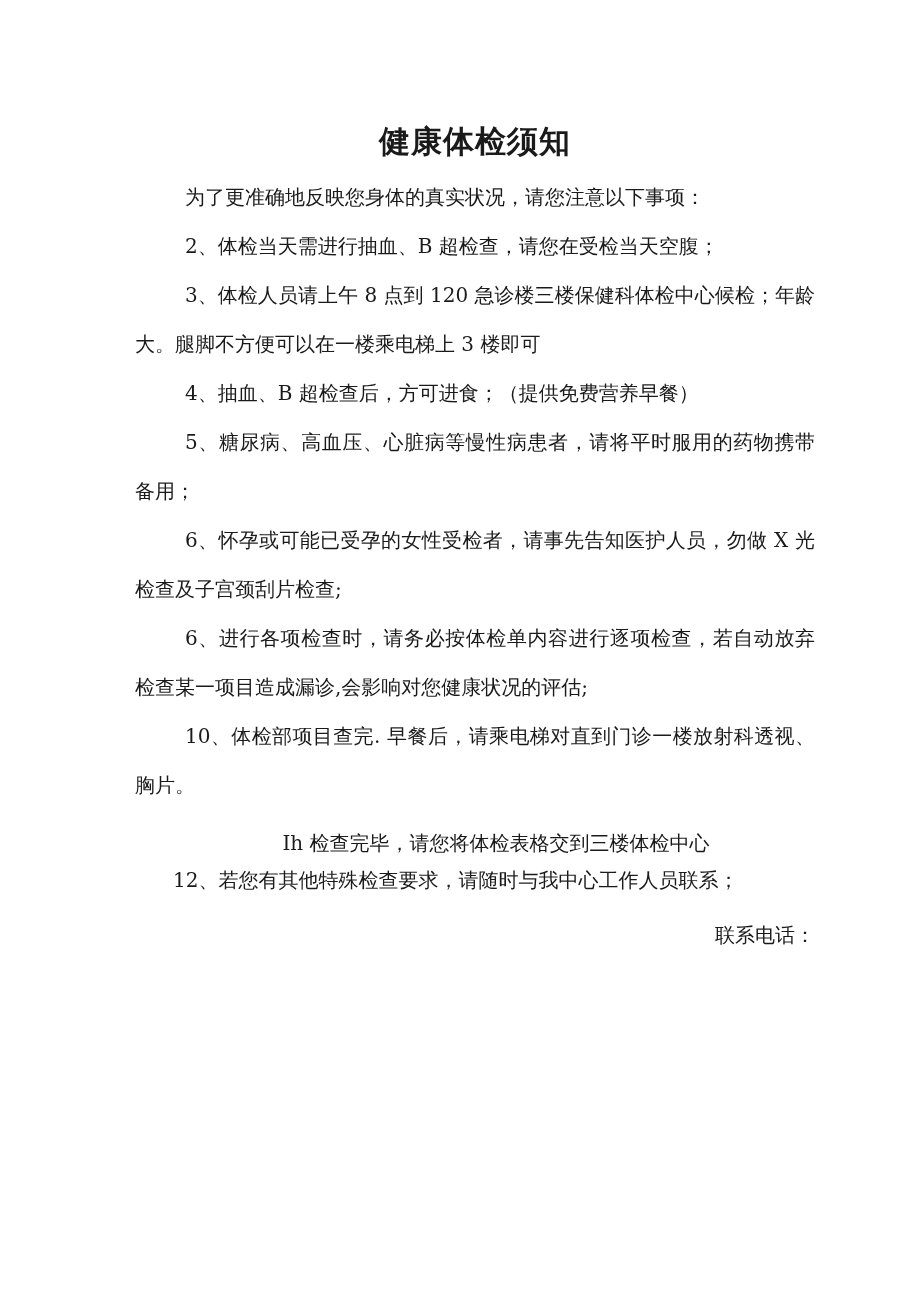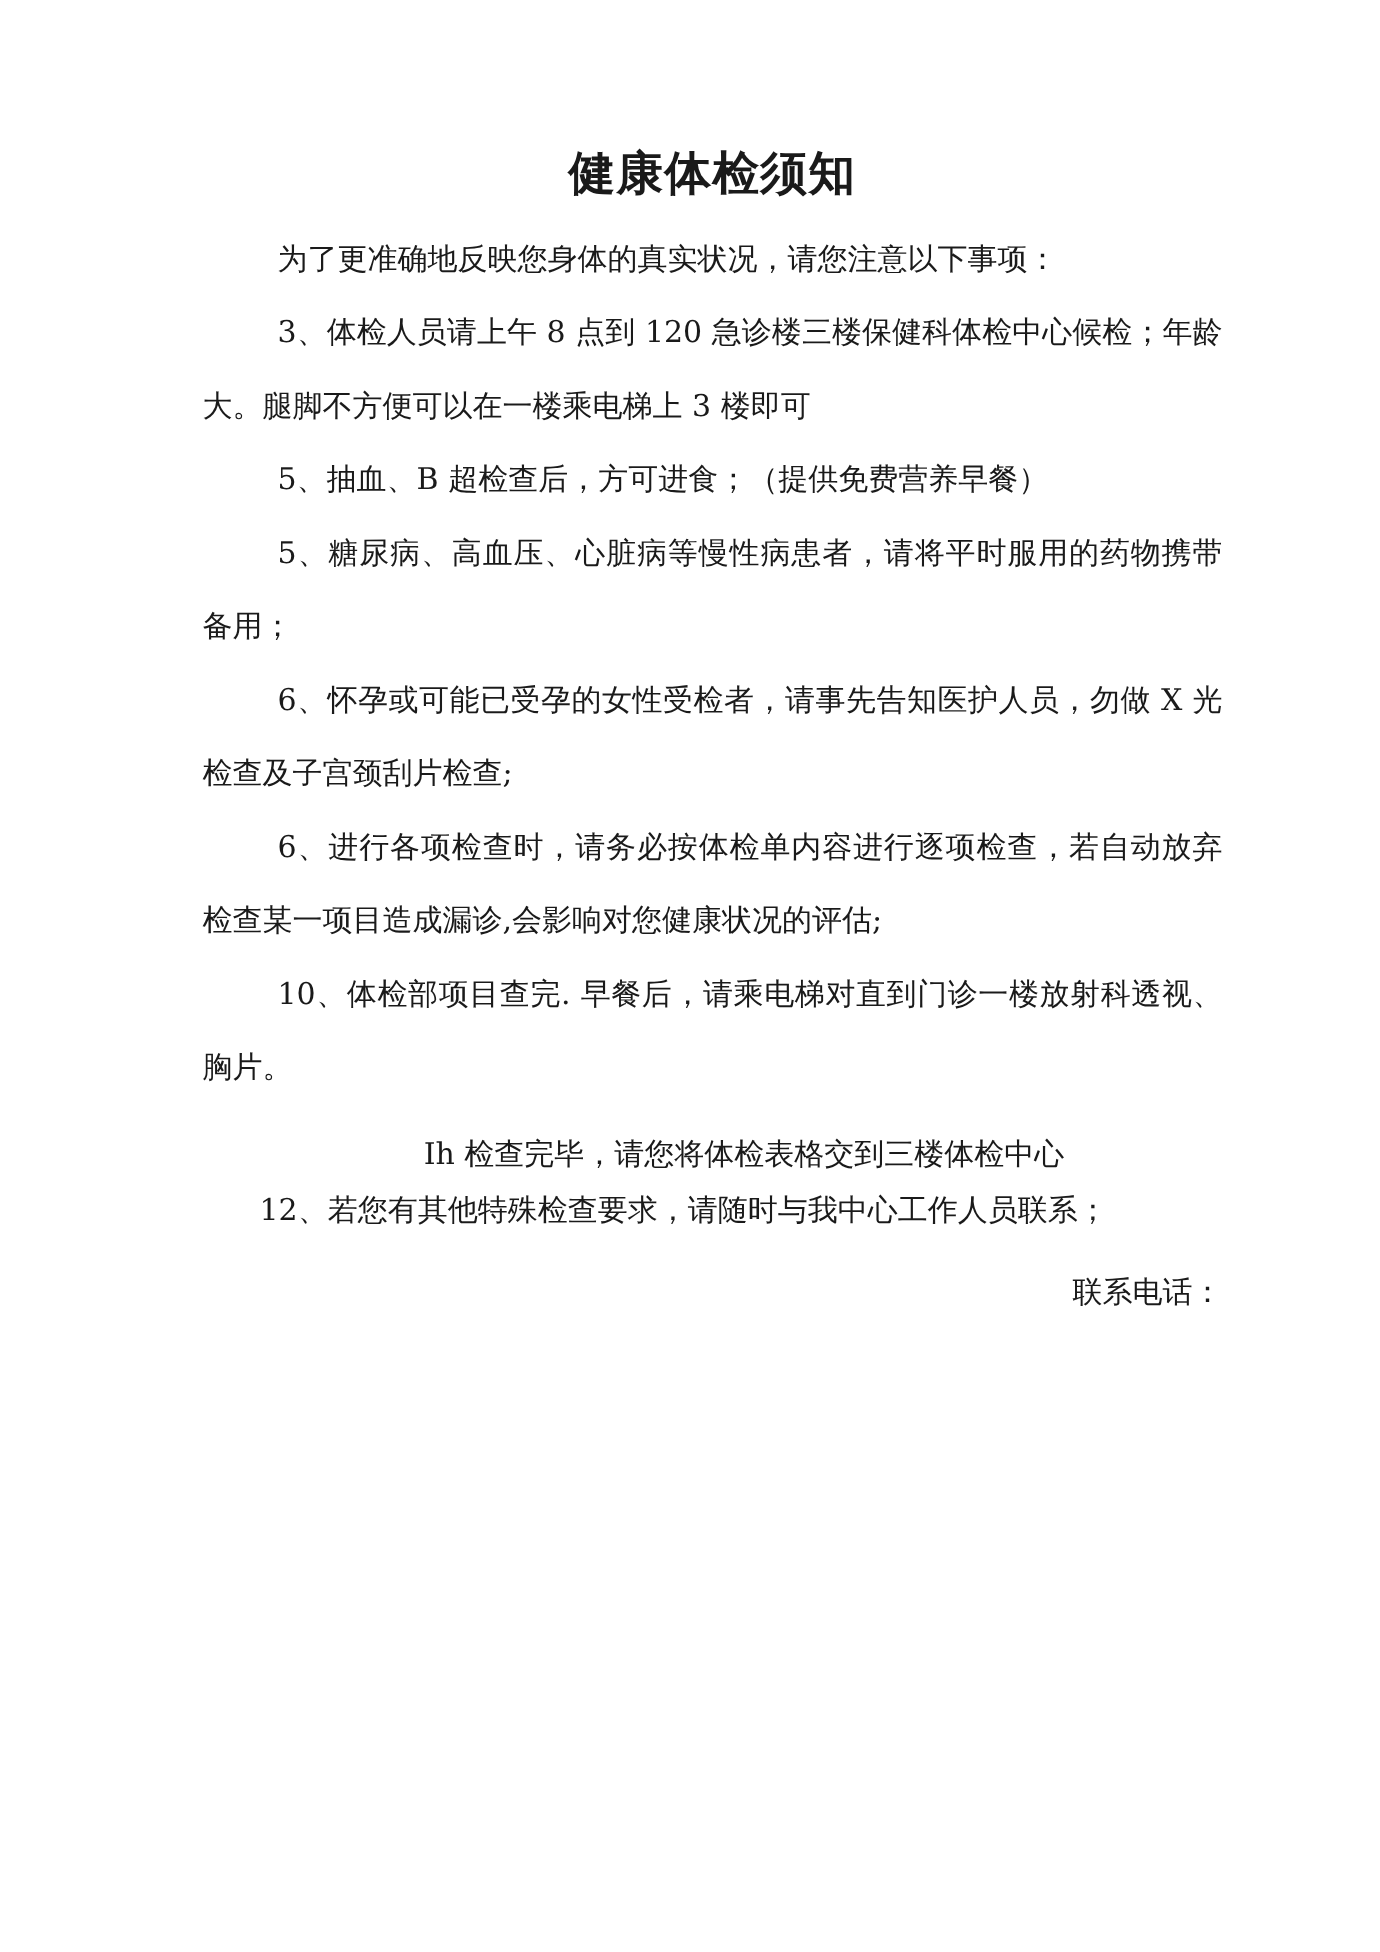--- a/index.html
+++ b/index.html
@@ -6,21 +6,21 @@
     margin: 0;
     padding: 0;
     background: #ffffff;
   }
   .page {
     position: relative;
     width: 920px;
     height: 1301px;
     background: #ffffff;
     box-sizing: border-box;
-    padding: 92px 105px 0 135px;
+    padding: 117px 105px 0 135px;
     font-family: "DejaVu Serif", "Liberation Serif", serif;
     color: #1a1a1a;
     overflow: hidden;
   }
   .doc-title {
     font-family: "DejaVu Sans", "Liberation Sans", sans-serif;
     font-weight: 700;
     font-size: 31px;
     line-height: 48px;
     letter-spacing: 1px;
@@ -52,24 +52,25 @@
 </style>
 </head>
 <body>
 
 <div class="page">
   <h1 class="doc-title">健康体检须知</h1>
 
   <p class="para">为了更准确地反映您身体的真实状况，请您注意以下事项：</p>
 
 
+  <p class="para">2、体检当天需进行抽血、B 超检查，请您在受检当天空腹；</p>
 
   <p class="para">3、体检人员请上午 8 点到 120 急诊楼三楼保健科体检中心候检；年龄大。腿脚不方便可以在一楼乘电梯上 3 楼即可</p>
 
-  <p class="para">5、抽血、B 超检查后，方可进食；（提供免费营养早餐）</p>
+  <p class="para">4、抽血、B 超检查后，方可进食；（提供免费营养早餐）</p>
 
   <p class="para">5、糖尿病、高血压、心脏病等慢性病患者，请将平时服用的药物携带备用；</p>
 
   <p class="para">6、怀孕或可能已受孕的女性受检者，请事先告知医护人员，勿做 X 光检查及子宫颈刮片检查;</p>
 
   <p class="para">6、进行各项检查时，请务必按体检单内容进行逐项检查，若自动放弃检查某一项目造成漏诊,会影响对您健康状况的评估;</p>
 
   <p class="para">10、体检部项目查完. 早餐后，请乘电梯对直到门诊一楼放射科透视、胸片。</p>
 
   <p class="para para-ih">Ih 检查完毕，请您将体检表格交到三楼体检中心</p>

